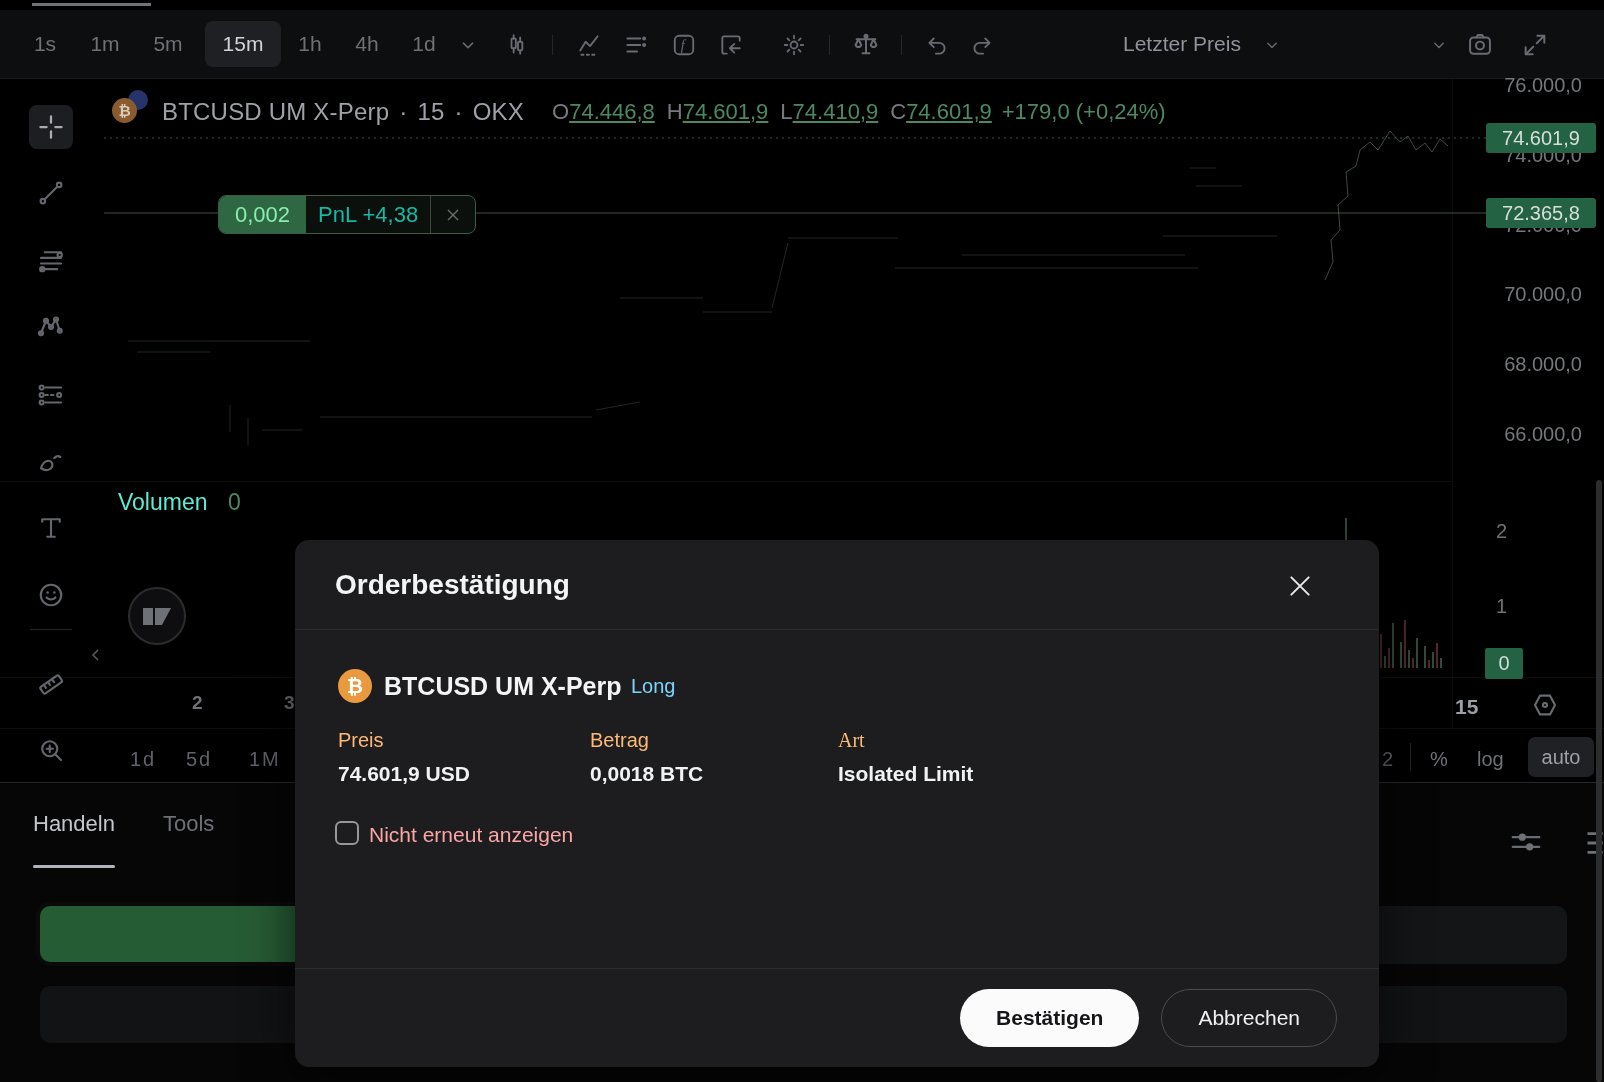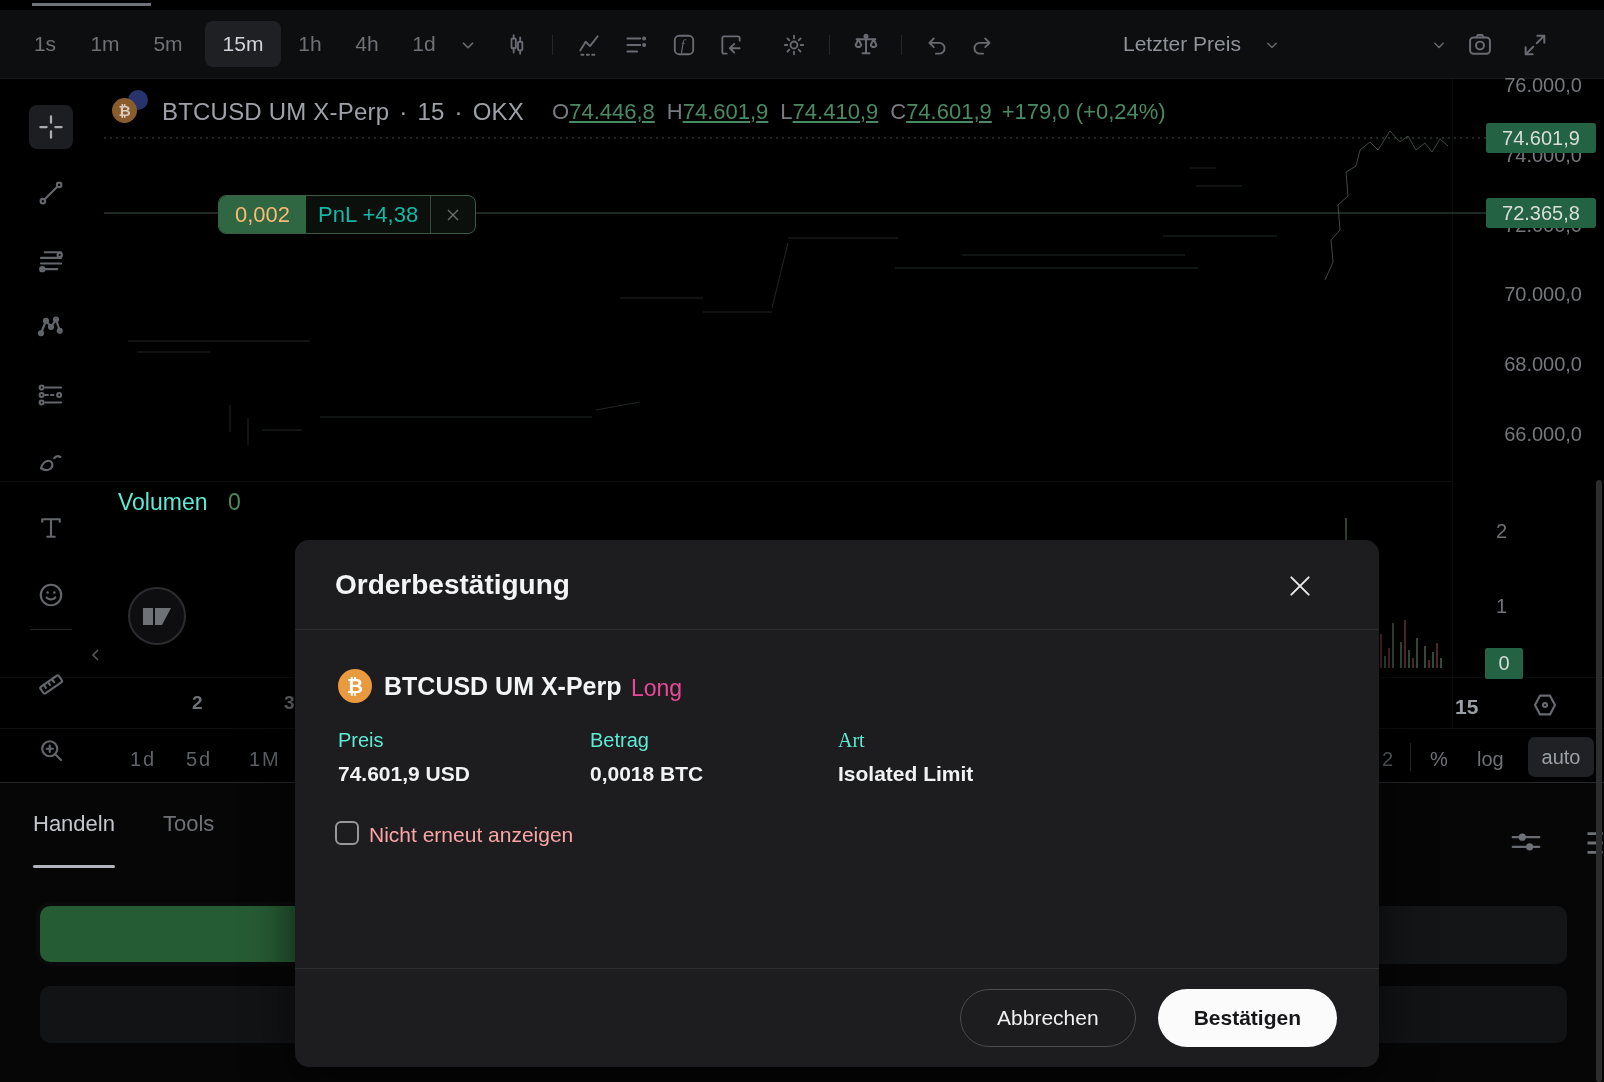--- a/index.html
+++ b/index.html
@@ -28,40 +28,40 @@
   .ohlc .k{color:#777b81;margin-left:12px;}
   .ohlc .v{color:#4a8a63;text-decoration:underline;}
   .ohlc .chg{color:#4a8a63;margin-left:10px;}
   
   .ps-label{position:absolute;right:22px;width:140px;text-align:right;font-size:20px;color:#74777c;}
   .ps-badge{position:absolute;left:1486px;width:110px;height:30px;background:#236243;color:#d9ded9;
             font-size:20px;display:flex;align-items:center;justify-content:center;border-radius:3px;}
   
   #pos-tag{position:absolute;left:218px;top:195px;height:37px;display:flex;align-items:stretch;
            border:1px solid #3c5a46;border-radius:8px;overflow:hidden;font-size:22px;background:#0b100c;}
-  #pos-tag .size{background:#2e6742;color:#fdba74;display:flex;align-items:center;padding:0 16px;}
+  #pos-tag .size{background:#2e6742;color:#86efac;display:flex;align-items:center;padding:0 16px;}
   #pos-tag .pnl{color:#14b8a6;display:flex;align-items:center;padding:0 12px;}
   #pos-tag .x{display:flex;align-items:center;padding:0 14px;border-left:1px solid #35493c;color:#66716a;font-size:20px;}
   
   .hline{position:absolute;left:0;height:1px;background:rgba(255,255,255,0.05);}
   .axis-label{position:absolute;font-size:19px;color:#6e7176;}
   .range-btn{position:absolute;top:748px;font-size:20px;color:#5f6368;letter-spacing:2px;}
   
   #panel{position:absolute;left:0;top:783px;width:1604px;height:299px;background:#060607;}
   .tab{position:absolute;top:28px;font-size:22px;color:#6e7176;}
   .tab.active{color:#c3c7cd;}
   .tab.active::after{content:"";position:absolute;left:0;right:0;top:54px;height:3px;background:#b0b4ba;border-radius:2px;}
   
   #modal{position:absolute;left:295px;top:540px;width:1084px;height:527px;background:#1d1d20;
          border-radius:14px;box-shadow:0 14px 50px rgba(0,0,0,.65);color:#eceded;}
   #modal header{position:absolute;left:0;top:0;right:0;height:90px;display:flex;align-items:center;
                 padding:0 40px;border-bottom:1px solid #2d2d30;box-sizing:border-box;}
   #modal header .t{font-size:28px;font-weight:bold;color:#f3f4f5;}
   #m-close{position:absolute;right:62px;top:29px;width:34px;height:34px;display:flex;align-items:center;justify-content:center;cursor:pointer;}
-  .field-label{position:absolute;font-size:20px;color:#5eead4;}
+  .field-label{position:absolute;font-size:20px;color:#fdba74;}
   .field-value{position:absolute;font-size:21px;font-weight:600;color:#f1f2f3;}
   #m-footer{position:absolute;left:0;top:428px;right:0;height:99px;border-top:1px solid #2d2d31;
             display:flex;align-items:center;justify-content:flex-end;padding-right:42px;gap:22px;box-sizing:border-box;}
   .btn{height:58px;border-radius:29px;display:flex;align-items:center;justify-content:center;
        font-size:21px;padding:0 36px;box-sizing:border-box;cursor:pointer;}
   .btn.ghost{border:1px solid #4a4a4f;color:#f0f0f2;background:transparent;}
   .btn.solid{background:#fbfbfc;color:#161618;font-weight:600;}
 </style>
 </head>
 <body>
@@ -388,31 +388,31 @@
       <span class="t">Orderbestätigung</span>
     </header>
     <span id="m-close">
       <svg width="26" height="26" viewBox="0 0 24 24">
           <path d="M4 4l16 16M20 4L4 20" stroke="#e8e8ea" stroke-width="1.8" stroke-linecap="round"></path>
         </svg>
       </span>
 
     <span class="abs" style="left:43px;top:129px;width:34px;height:34px;border-radius:50%;background:#ea9a3e;color:#fff;display:flex;align-items:center;justify-content:center;font-size:20px;font-weight:bold;">₿</span>
     <span class="abs" style="left:89px;top:132px;font-size:25px;font-weight:bold;color:#f3f4f5;">BTCUSD UM X-Perp</span>
-    <span class="abs" style="left:336px;top:135px;font-size:23px;color:#ec4899;">Long</span>
+    <span class="abs" style="left:336px;top:135px;font-size:20px;color:#7dd3fc;">Long</span>
 
     <span class="field-label" style="left:43px;top:189px;">Preis</span>
     <span class="field-value" style="left:43px;top:222px;">74.601,9 USD</span>
     <span class="field-label" style="left:295px;top:189px;">Betrag</span>
     <span class="field-value" style="left:295px;top:222px;">0,0018 BTC</span>
     <span class="field-label" style="left:543px;top:189px;font-family:Liberation Serif, serif;">Art</span>
     <span class="field-value" style="left:543px;top:222px;">Isolated Limit</span>
 
     <span class="abs" role="checkbox" aria-checked="false" style="left:40px;top:281px;width:24px;height:24px;border:2px solid #97979b;border-radius:6px;box-sizing:border-box;"></span>
     <span class="abs" style="left:74px;top:283px;font-size:21px;color:#fca5a5;">Nicht erneut anzeigen</span>
 
     <div id="m-footer">
+      <div class="btn solid">Bestätigen</div>
       <div class="btn ghost">Abbrechen</div>
-      <div class="btn solid">Bestätigen</div>
     </div>
   </div>
 
 </div>
 
 </body></html>

